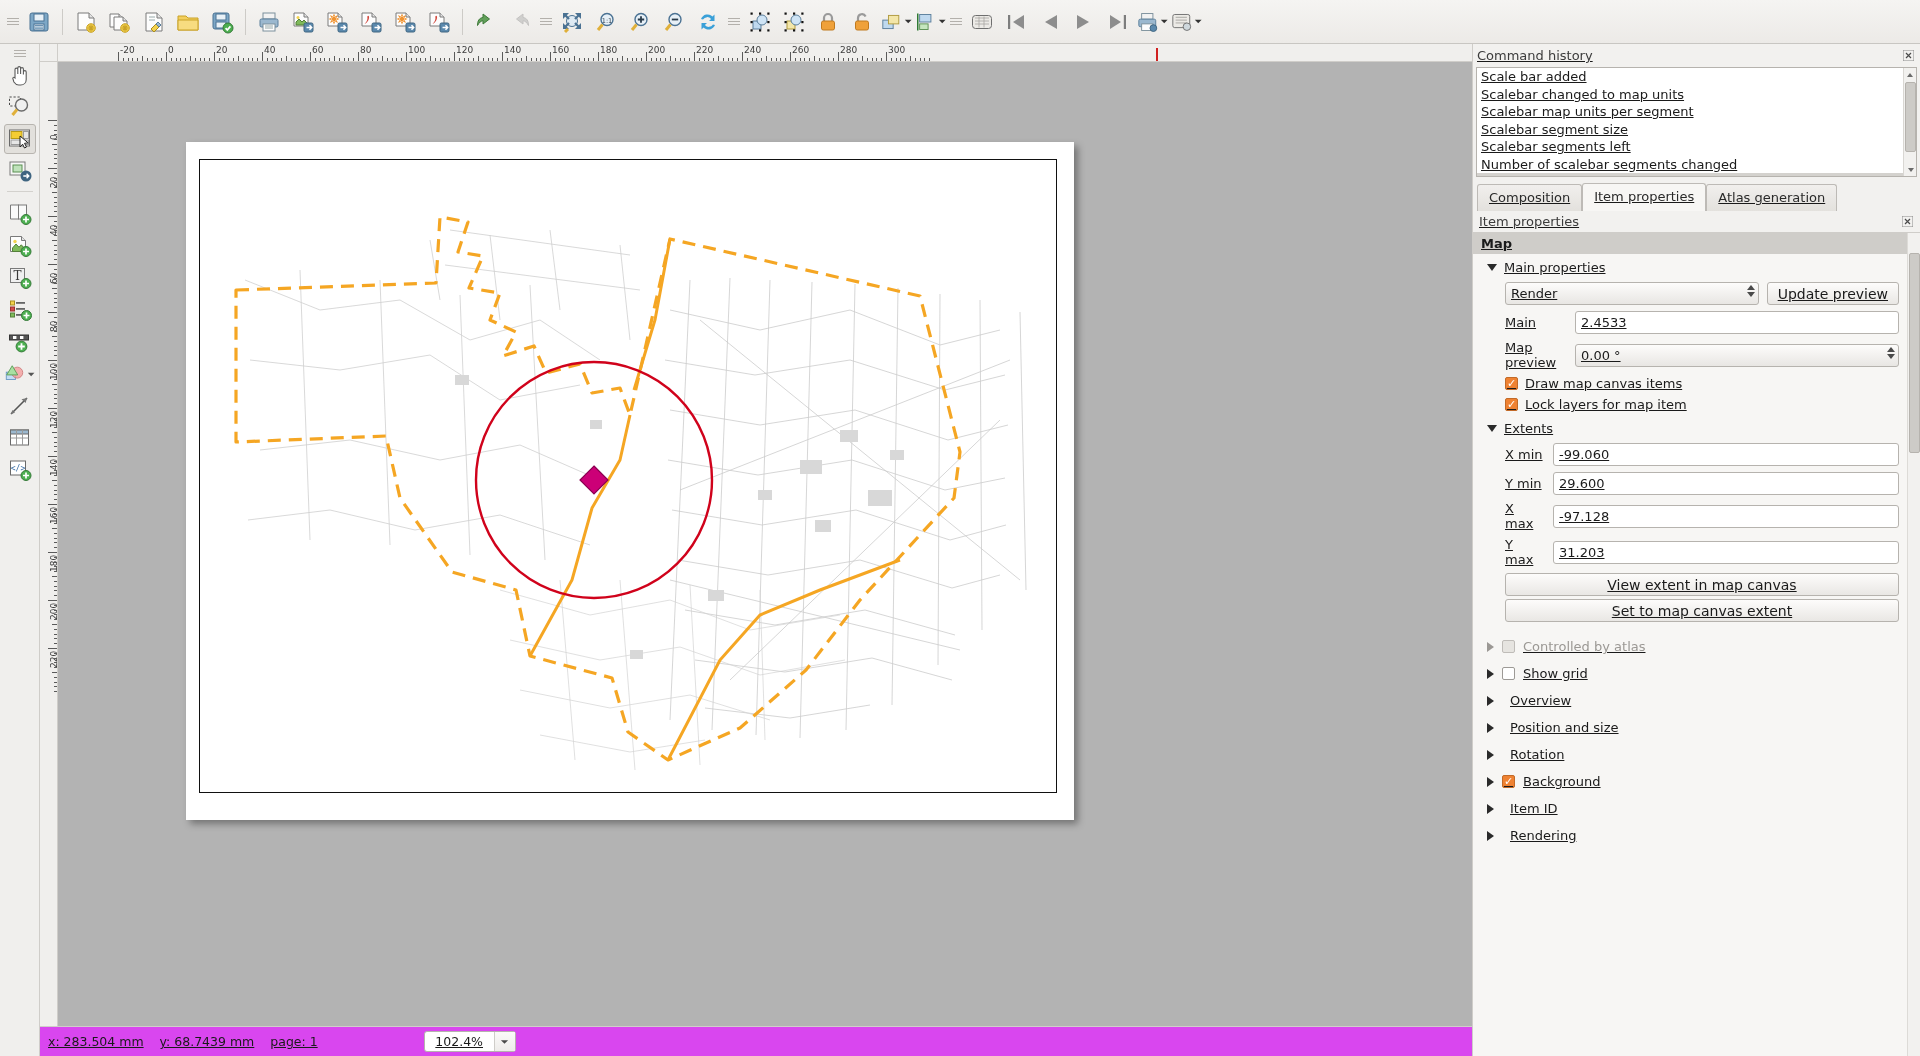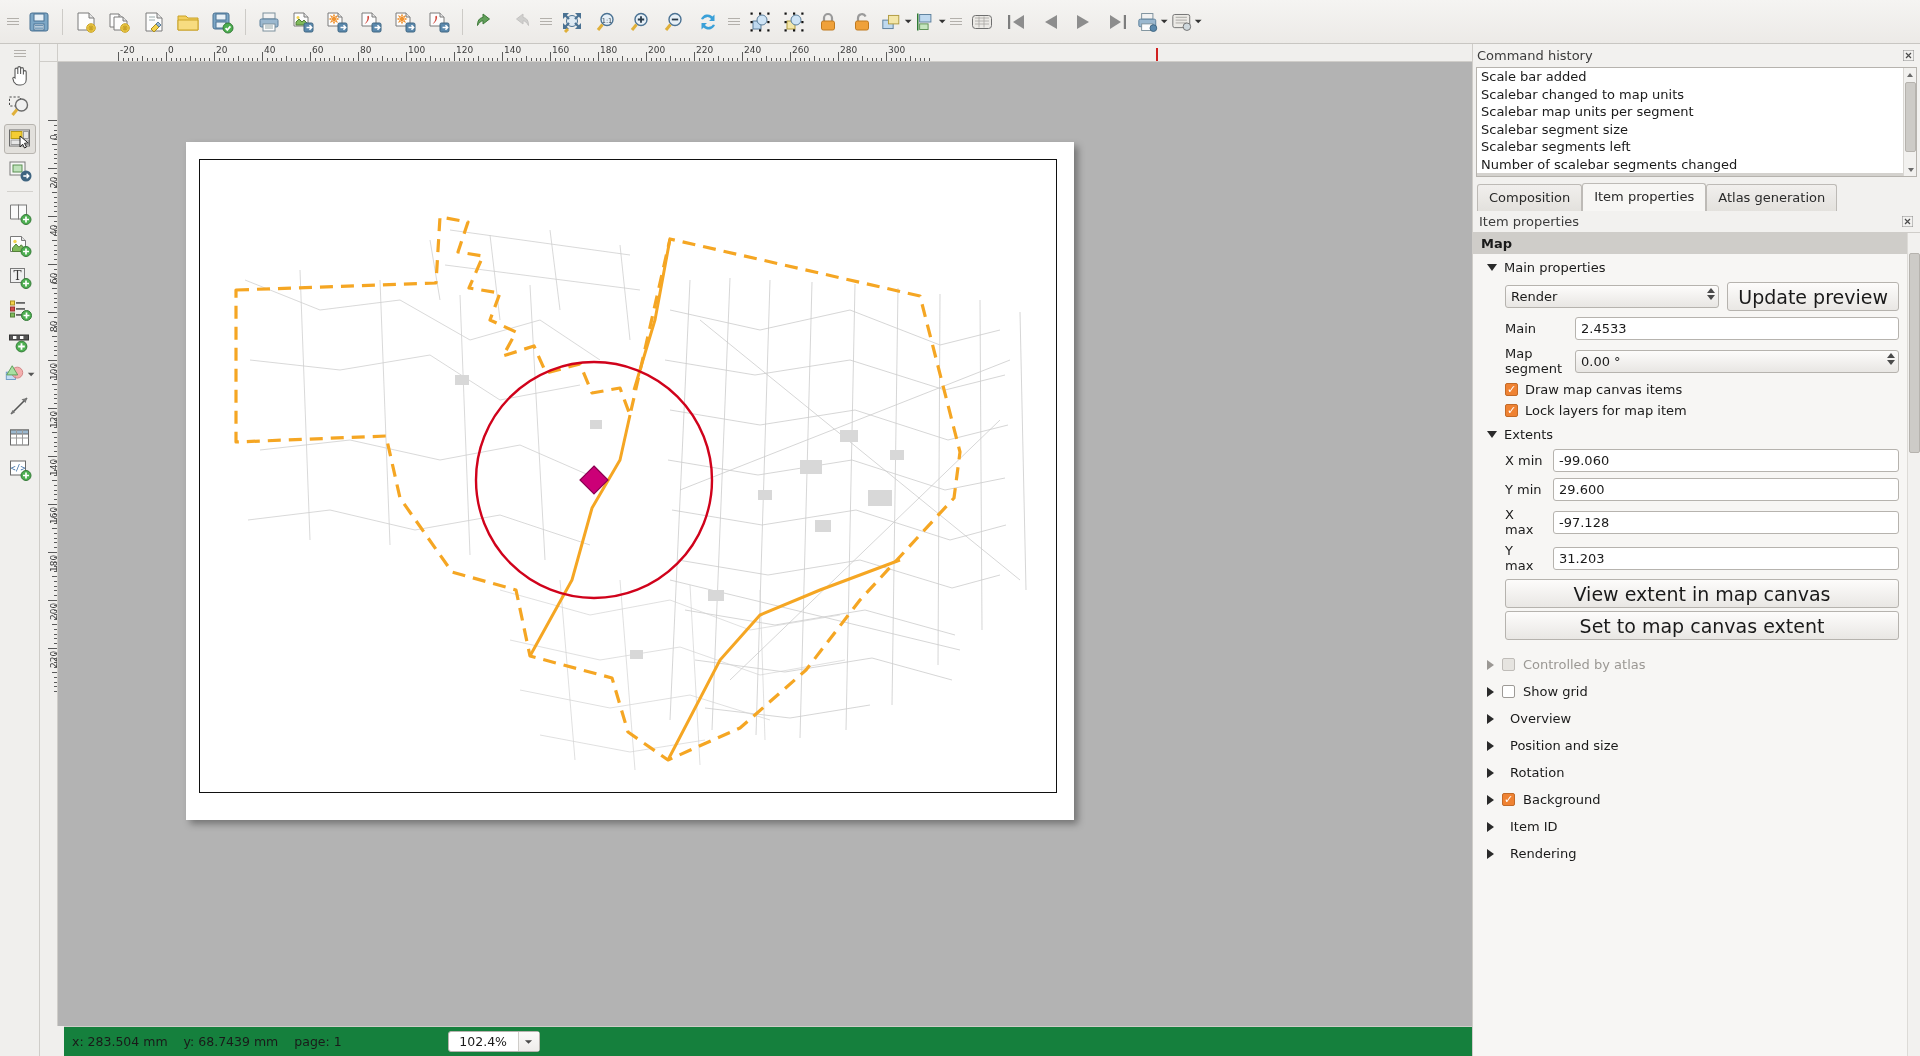--- a/index.html
+++ b/index.html
@@ -2,21 +2,21 @@
 <html><head>
 <meta charset="utf-8">
 <style>
   * { box-sizing: border-box; margin:0; padding:0; }
   html,body {
     width:1920px; height:1056px; overflow:hidden;
     font-family:"DejaVu Sans", sans-serif;
     font-size:13px; color:#1a1a1a;
     background:#f0efed;
   }
-  .app { position:relative; width:1920px; height:1056px; display:flex; flex-direction:column; }
+  .app { position:relative; width:1920px; height:1056px; display:flex; flex-direction:column;text-decoration:underline; }
 
   
   .toolbar {
     height:44px; min-height:44px;
     background:linear-gradient(#f5f4f2,#eceae7);
     border-bottom:1px solid #c8c6c2;
     display:flex; align-items:center; padding-left:4px;
   }
   .tb-grip { width:12px; height:22px; display:flex; flex-direction:column; justify-content:center; gap:2px; margin:0 3px; }
   .tb-grip i { display:block; height:1px; background:#b3b0ab; }
@@ -69,22 +69,22 @@
     border:1px solid #111; background:#fff; overflow:hidden;
   }
   .legendframe {
     position:absolute; right:13px; top:17px; width:95px; height:634px;
     border:1px solid #111; background:#fff;
   }
   .legend-label { position:absolute; left:5px; top:4px; font-size:12px; color:#111; }
 
   
   .statusbar {
-    height:30px; min-height:30px; background:#15803d; border-top:1px solid #cfcdc9;
-    display:flex; align-items:center; gap:16px; padding-left:8px; font-size:12.5px;margin-left:24px;
+    height:30px; min-height:30px; background:#d946ef; border-top:1px solid #cfcdc9;
+    display:flex; align-items:center; gap:16px; padding-left:8px; font-size:12.5px;
   }
   .zoomcombo {
     margin-left:90px; display:flex; align-items:center;
     width:92px; height:21px; background:#fff; border:1px solid #b6b3ae; border-radius:3px;
     position:relative;
   }
   .zoomcombo .val { flex:1; text-align:center; font-size:12.5px; }
   .zoomcombo .arw {
     width:21px; height:19px; border-left:1px solid #cfcdc9;
     background:linear-gradient(#fbfaf9,#eeecea);
@@ -140,23 +140,23 @@
   }
   .combo {
     flex:1; height:23px; border:1px solid #b6b3ae; border-radius:3px;
     background:linear-gradient(#fdfcfb,#e8e6e3);
     display:flex; align-items:center; padding:0 5px; font-size:13px; position:relative;
   }
   .combo .spin { position:absolute; right:3px; top:2px; display:flex; flex-direction:column; gap:2px; }
   .spin-up { width:0;height:0;border-left:4px solid transparent;border-right:4px solid transparent;border-bottom:5px solid #4a4a4a; }
   .spin-dn { width:0;height:0;border-left:4px solid transparent;border-right:4px solid transparent;border-top:5px solid #4a4a4a; }
   .btn {
-    height:29px; border:1px solid #b6b3ae; border-radius:3px;
+    height:23px; border:1px solid #b6b3ae; border-radius:3px;
     background:linear-gradient(#fdfcfb,#e9e7e4);
-    display:flex; align-items:center; justify-content:center; font-size:19px; padding:0 10px;
+    display:flex; align-items:center; justify-content:center; font-size:14px; padding:0 10px;
   }
   .btn.wide { width:100%; margin:3px 0; }
   .cb-row { display:flex; align-items:center; gap:7px; padding:3px 0 3px 24px; font-size:13px; }
   .cb {
     width:13px; height:13px; border:1px solid #9d9a96; border-radius:2px; background:#fff;
     display:flex; align-items:center; justify-content:center; flex:none;
   }
   .cb.on { background:#ef8232; border-color:#c26a28; }
   .cb.on::after { content:"✓"; color:#fff; font-size:11px; line-height:11px; font-weight:bold; }
   .cb.dim { background:#e6e4e0; border-color:#bfbcb8; }
@@ -1100,21 +1100,21 @@
             </div>
 
             <div class="row">
               <span class="lbl">Main</span>
               <div class="inp">
                 <span>2.4533</span>
               </div>
             </div>
 
             <div class="row">
-              <span class="lbl">Map segment</span>
+              <span class="lbl">Map preview</span>
               <div class="combo">
                 <span>0.00 °</span>
                 <span class="spin">
                   <span class="spin-up"></span>
                     <span class="spin-dn"></span>
                 </span>
               </div>
             </div>
 
             <div class="cb-row">

